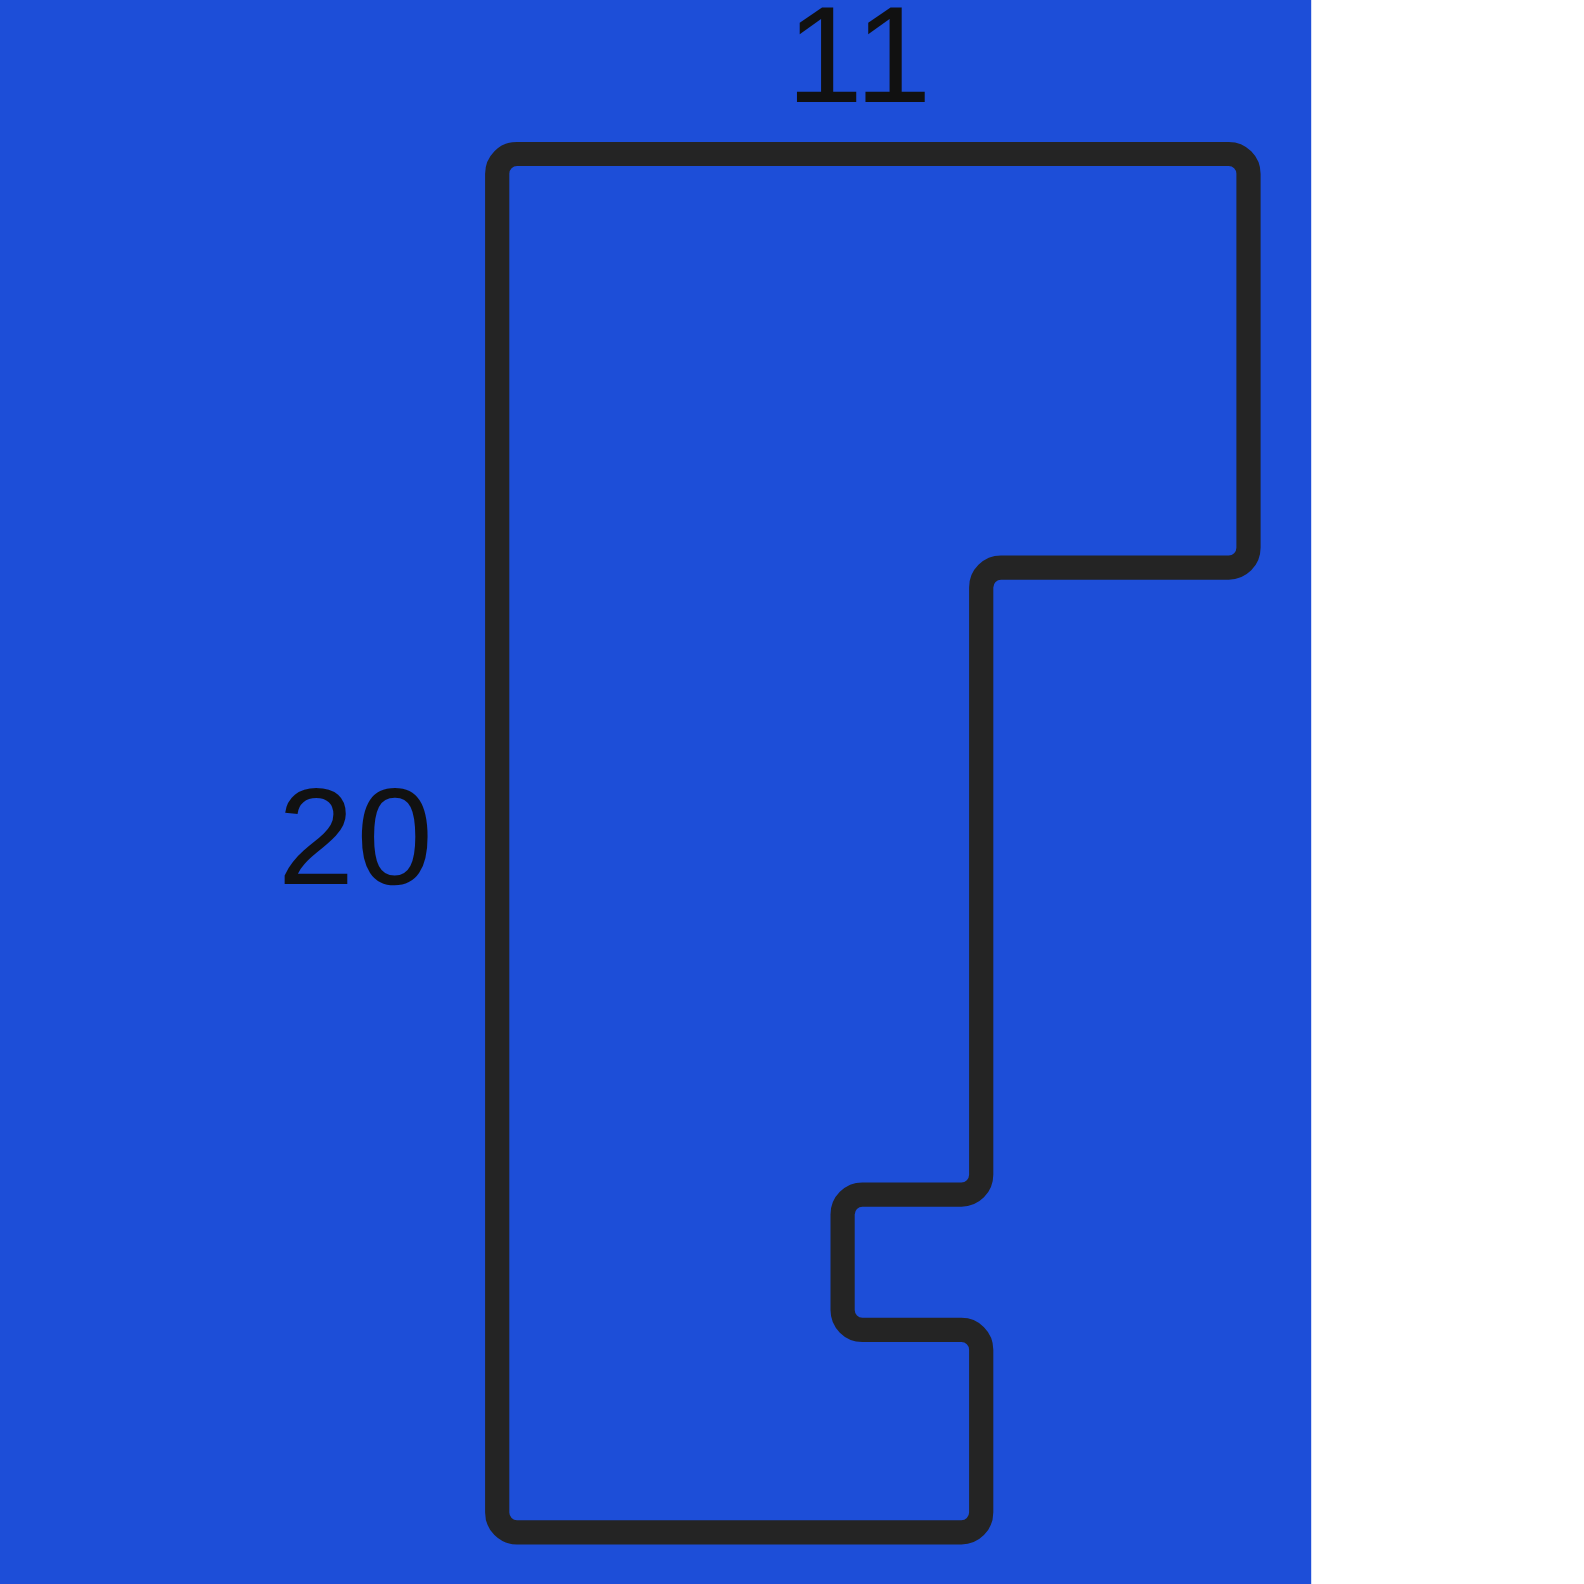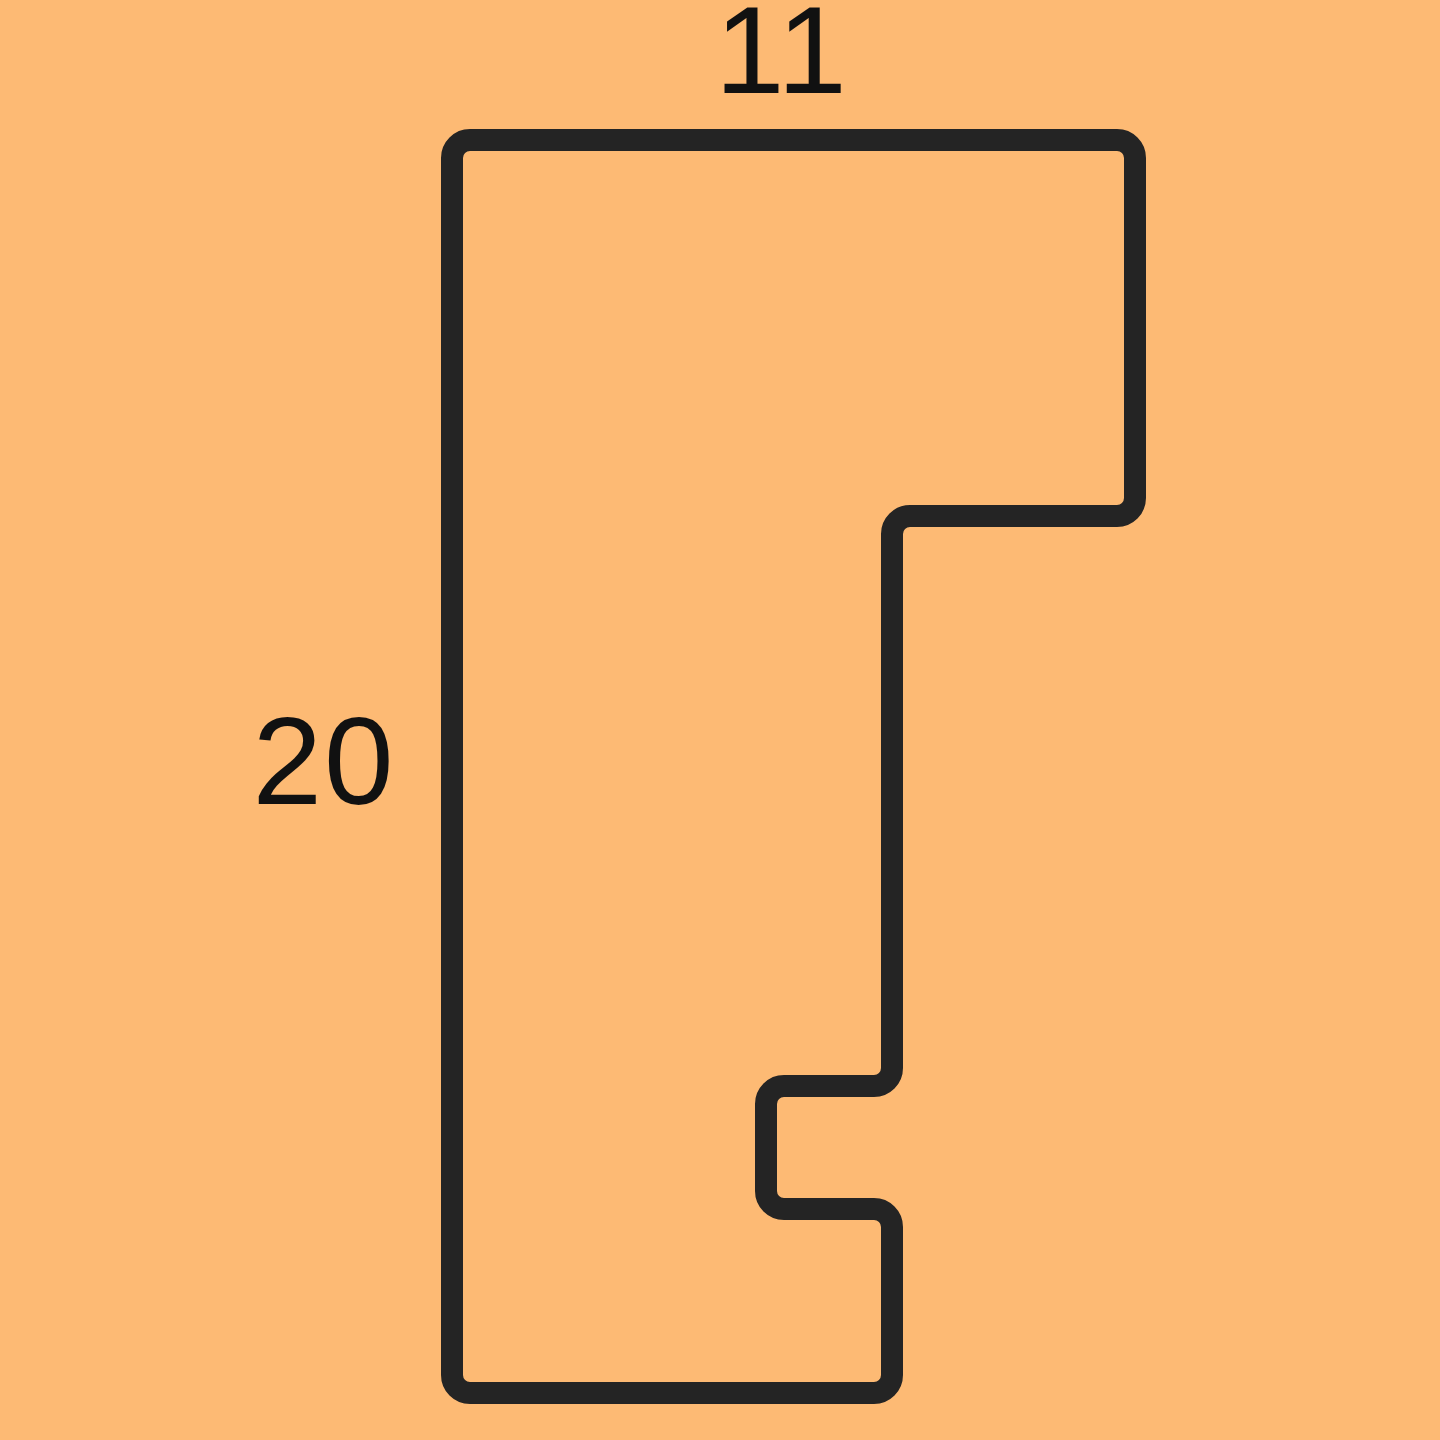--- a/index.html
+++ b/index.html
@@ -6,23 +6,23 @@
     margin: 0;
     padding: 0;
     width: 1440px;
     height: 1440px;
     background: #ffffff;
     overflow: hidden;
     font-family: "Liberation Sans", sans-serif;
   }
   .diagram-stage {
     position: relative;
-    width: 1440px;
+    width: 1192px;
     height: 1440px;
-    background: #fdba74;
+    background: #1d4ed8;
     text-align: center;
   }
   svg.profile-svg {
     position: absolute;
     left: 0;
     top: 0;
     width: 1440px;
     height: 1440px;
     display: block;
   }

